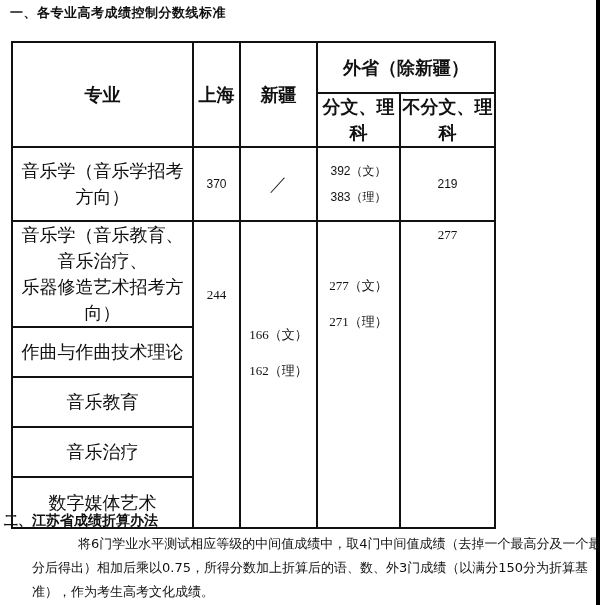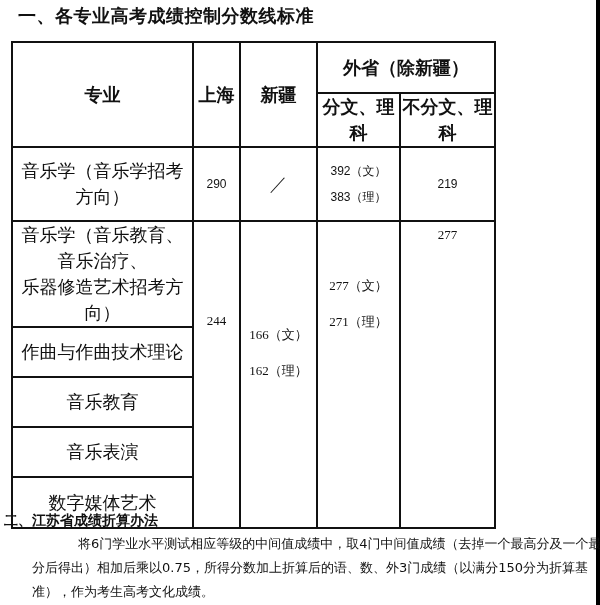--- a/index.html
+++ b/index.html
@@ -1,19 +1,19 @@
 <!DOCTYPE html>
 <html><head>
 <meta charset="utf-8">
 <style>
   html, body { margin:0; padding:0; background:#fff; }
   body { width:600px; height:605px; position:relative; overflow:hidden;
          font-family:"DejaVu Sans", sans-serif; color:#111; }
   .right-bar { position:absolute; left:596px; top:0; width:4px; height:605px; background:#000; }
-  .h1 { position:absolute; left:10px; top:4px; font-size:18px; font-weight:bold; letter-spacing:0.5px;margin-left:8px; }
+  .h1 { position:absolute; left:10px; top:4px; font-size:13px; font-weight:bold; letter-spacing:0.5px; }
   .tbl { position:absolute; left:11px; top:41px; border-collapse:collapse; table-layout:fixed; }
   .tbl td { border:2px solid #111; text-align:center; vertical-align:middle; padding:0; font-size:18px; line-height:26px; }
   .tbl td.hd { font-weight:bold; font-size:18px; }
   .tbl td.num { font-family:"Liberation Sans", sans-serif; font-size:12px; }
   .tbl td.num2 { font-family:"Liberation Serif", serif; font-size:13px; vertical-align:top; }
   .line { display:block; }
   .h2 { position:absolute; left:4px; top:512px; font-size:14px; font-weight:bold; }
   .para { position:absolute; left:10px; top:532px; width:585px; font-size:13px; line-height:24px;margin-left:22px; }
   .para .indent { display:inline-block; width:46px; }
 </style>
@@ -38,34 +38,34 @@
     <td class="hd" rowspan="2">上海</td>
     <td class="hd" rowspan="2">新疆</td>
     <td class="hd" colspan="2">外省（除新疆）</td>
   </tr>
   <tr style="height:50px">
     <td class="hd">分文、理科</td>
     <td class="hd">不分文、理科</td>
   </tr>
   <tr style="height:74px">
     <td>音乐学（音乐学招考方向）</td>
-    <td class="num">290</td>
+    <td class="num">370</td>
     <td>／</td>
     <td class="num">
       <span class="line">392（文）</span>
       <span class="line">383（理）</span>
     </td>
     <td class="num">219</td>
   </tr>
   <tr style="height:76px">
     <td>
       <span class="line">音乐学（音乐教育、音乐治疗、</span>
       <span class="line">乐器修造艺术招考方向）</span>
     </td>
-    <td class="num2" rowspan="5" style="padding-top:86px;">
+    <td class="num2" rowspan="5" style="padding-top:60px;">
       <span>244</span>
     </td>
     <td class="num2" rowspan="5" style="padding-top:95px;text-align:center;">
       <span class="line" style="line-height:36px">166（文）</span>
       <span class="line" style="line-height:36px">162（理）</span>
     </td>
     <td class="num2" rowspan="5" style="padding-top:46px;">
       <span class="line" style="line-height:36px">277（文）</span>
       <span class="line" style="line-height:36px">271（理）</span>
     </td>
@@ -73,21 +73,21 @@
       <span>277</span>
     </td>
   </tr>
   <tr style="height:50px">
     <td>作曲与作曲技术理论</td>
   </tr>
   <tr style="height:50px">
     <td>音乐教育</td>
   </tr>
   <tr style="height:50px">
-    <td>音乐表演</td>
+    <td>音乐治疗</td>
   </tr>
   <tr style="height:51px">
     <td>数字媒体艺术</td>
   </tr>
 </tbody>
   </table>
 
 <div class="h2">二、江苏省成绩折算办法</div>
 
 <div class="para"><span class="indent"></span><span>将6门学业水平测试相应等级的中间值成绩中，取4门中间值成绩（去掉一个最高分及一个最低分后得出）相加后乘以0.75，所得分数加上折算后的语、数、外3门成绩（以满分150分为折算基准），作为考生高考文化成绩。</span></div>

